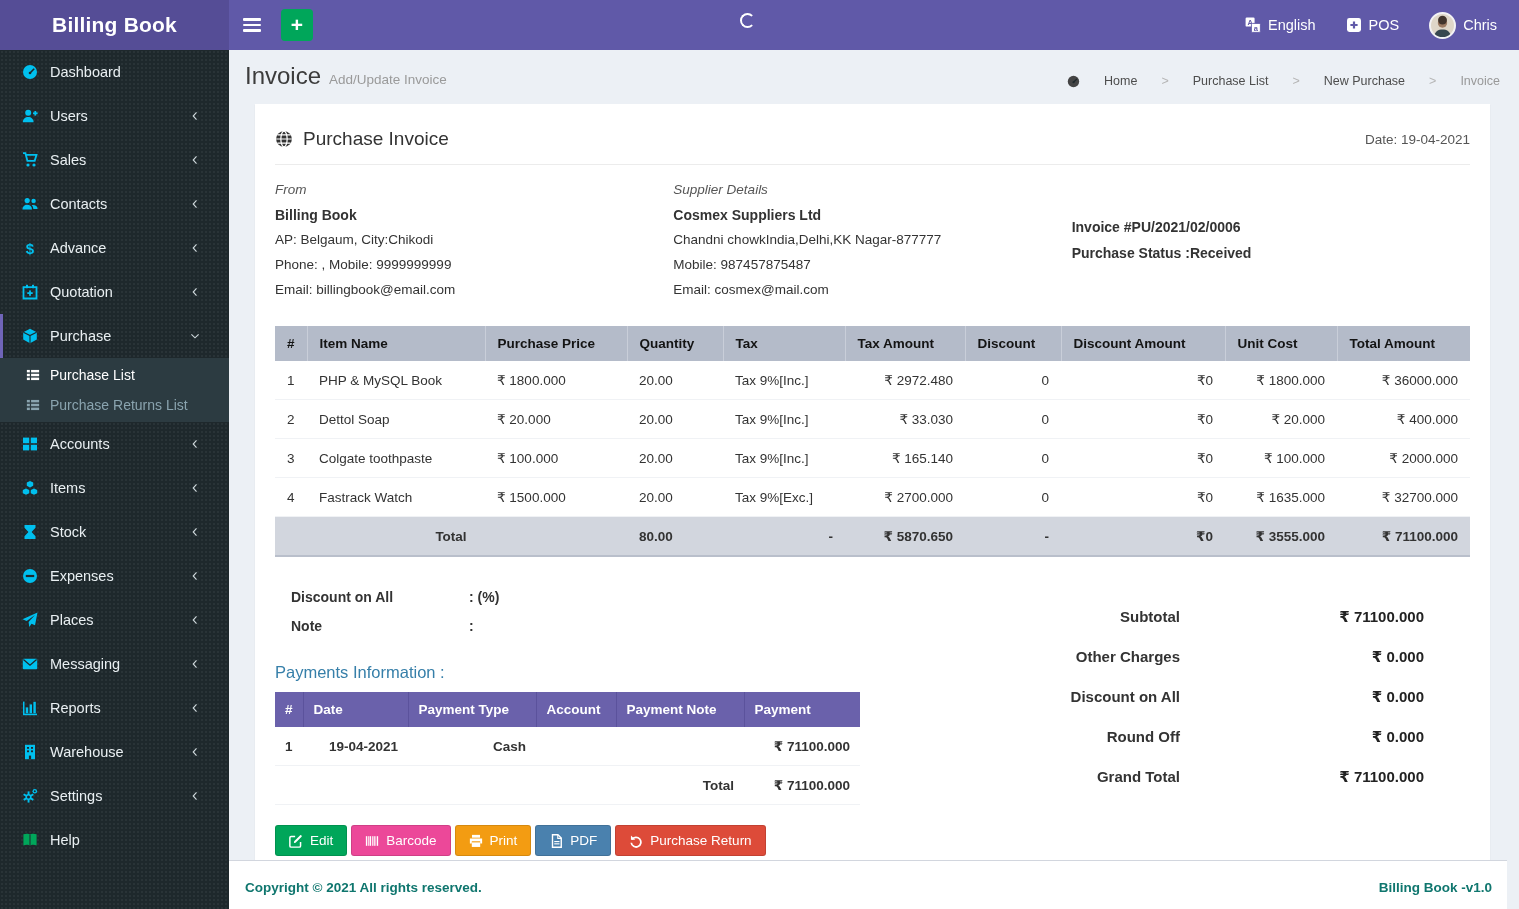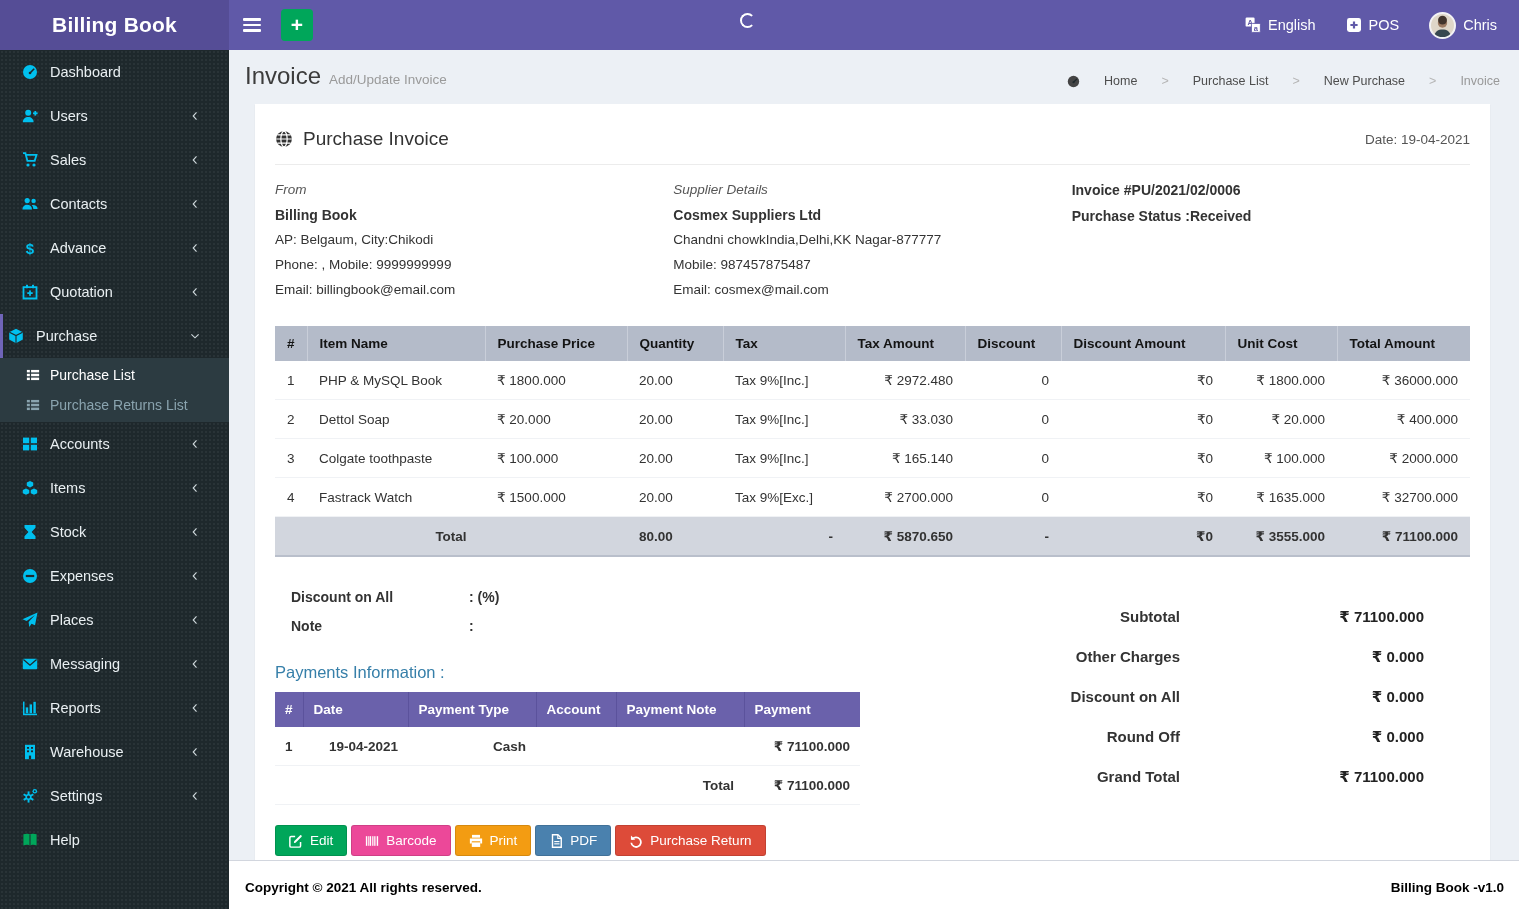--- a/index.html
+++ b/index.html
@@ -19,21 +19,21 @@
   .nav-right { margin-left:auto; display:flex; align-items:center; gap:30px; padding-right:22px; font-size:14.5px; }
   .nav-link { display:flex; align-items:center; gap:7px; cursor:pointer; }
   .avatar { width:27px; height:27px; border-radius:50%; border:2px solid #f2f2f4; overflow:hidden; background:#e8e2d8; display:block; }
 
   
   .sidebar { position:absolute; top:50px; left:0; bottom:0; width:229px; background-color:#1e282c;
     background-image:radial-gradient(rgba(255,255,255,.05) 1px, transparent 1.2px); background-size:4px 4px; }
   .menu-item { height:44px; display:flex; align-items:center; padding:0 16px 0 22px; color:#e9eff2; font-size:14.5px; cursor:pointer; }
   .menu-item .icn { margin-right:12px; color:#00c0ef; }
   .menu-item .chev { margin-left:auto; color:#cfd8dc; width:12px; height:12px; }
-  .menu-item.active { border-left:3px solid #6f64b8; padding-left:5px; }
+  .menu-item.active { border-left:3px solid #6f64b8; padding-left:19px; }
   .menu-item.help-item .icn { color:#00a65a; }
   .submenu { background:#2c3b41; padding:2px 0; }
   .submenu-item { height:30px; display:flex; align-items:center; padding:0 16px 0 26px; font-size:14px; color:#8aa4af; cursor:pointer; }
   .submenu-item .icn { width:14px; height:14px; margin-right:10px; color:inherit; }
   .submenu-item.current { color:#fff; }
 
   
   .main { position:absolute; top:50px; left:229px; right:0; bottom:0; background:#ecf0f5; overflow:hidden; }
   .content-header { position:relative; padding:12px 16px 6px 16px; height:50px; }
   .page-title { font-size:24px; font-weight:normal; color:#3c3c3c; display:inline; }
@@ -43,21 +43,21 @@
   .crumb { cursor:pointer; }
   .breadcrumb .sep { color:#b5b5b5; }
   .breadcrumb .last { color:#999; }
 
   .card { background:#fff; margin:4px 29px 0 26px; padding:18px 20px 22px 20px; box-shadow:0 1px 1px rgba(0,0,0,.1); min-height:733px; }
   .card-title-row { display:flex; justify-content:space-between; align-items:center; padding:6px 0 14px 0; border-bottom:1px solid #ececec; margin-bottom:16px; }
   .card-title { font-size:19px; color:#333; display:flex; align-items:center; gap:10px; }
   .card-title .icn { width:18px; height:18px; color:#333; }
   .invoice-date { font-size:13.5px; color:#555; }
 
-  .info-row { display:flex; margin:6px 0 20px 0; }
+  .info-row { display:flex; margin:6px 0 20px 0;align-items:center; }
   .info-col { flex:1; font-size:13.5px; color:#333; }
   .info-col > div { margin-bottom:6px; line-height:1.4; }
   .info-heading { font-style:italic; color:#555; }
   .info-name { font-weight:bold; font-size:14px; }
 
   table { border-collapse:collapse; }
   .items-table { width:100%; font-size:13.5px; margin-bottom:24px; }
   .items-table th { background:#b4bbc9; color:#141414; text-align:left; font-weight:bold; padding:10px 12px; border-left:1px solid #c9ced9; }
   .items-table th:first-child { border-left:none; }
   .items-table td { padding:11px 12px; border-bottom:1px solid #f0f2f5; }
@@ -87,21 +87,21 @@
 
   .buttons { display:flex; gap:4px; margin-top:20px; }
   .btn { display:inline-flex; align-items:center; gap:7px; color:#fff; font-size:13.5px; padding:7px 13px; border-radius:3px; border:1px solid rgba(0,0,0,.12); cursor:pointer; font-family:inherit; }
   .btn .icn { width:14px; height:14px; }
   .btn-edit { background:#00a65a; }
   .btn-barcode { background:#ec4899; }
   .btn-print { background:#f39c12; }
   .btn-pdf { background:#4a81ae; }
   .btn-return { background:#dd4b39; }
 
-  .footer { position:absolute; left:0; right:0; bottom:0; height:49px; background:#fff; border-top:1px solid #d2d6de; display:flex; align-items:center; justify-content:space-between; padding:4px 15px 0 16px; font-size:13.5px; font-weight:bold; color:#000000; }
+  .footer { position:absolute; left:0; right:12px; bottom:0; height:49px; background:#fff; border-top:1px solid #d2d6de; display:flex; align-items:center; justify-content:space-between; padding:4px 15px 0 16px; font-size:13.5px; font-weight:bold; color:#0f766e; }
 </style>
 </head>
 <body>
 
 <svg width="0" height="0" style="position:absolute" aria-hidden="true">
   <symbol id="i-gauge" viewBox="0 0 16 16">
       <circle cx="8" cy="8" r="7"></circle>
       <path d="M8 9L12.2 4.8" stroke="#1e282c" stroke-width="1.6" fill="none"></path>
       <circle cx="8" cy="9" r="1.3" fill="#1e282c"></circle>
     </symbol>

